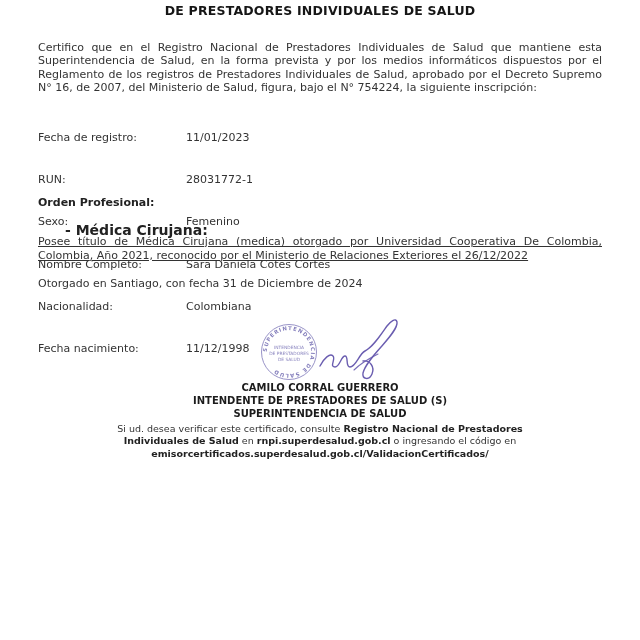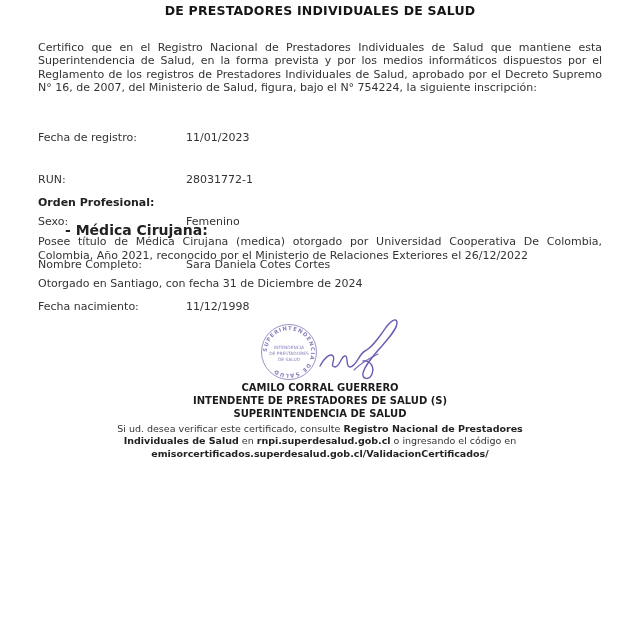--- a/index.html
+++ b/index.html
@@ -36,21 +36,21 @@
   .orden-heading {
     position: absolute; top: 196px; left: 38px;
     font-size: 11px; font-weight: bold; color: #222222;
   }
   .prof-heading {
     position: absolute; top: 222px; left: 38px;
     font-size: 14px; font-weight: bold; color: #222222; margin-left: 27px;
   }
   .prof-desc {
     position: absolute; top: 235px; left: 38px; width: 564px;
-    font-size: 11px; line-height: 13.6px; text-align: justify;
+    font-size: 11px; line-height: 13.6px; text-align: justify; text-decoration: underline;
   }
   .issuance {
     position: absolute; top: 277px; left: 38px; font-size: 11px;
   }
 
   .seal-area {
     position: absolute; top: 314px; left: 256px;
     width: 172px; height: 70px;
   }
   .stamp-svg { position: absolute; left: 0; top: 6px; }
@@ -92,20 +92,24 @@
       </div>
     <div class="field-row">
         <span class="field-label">Sexo:</span>
         <span class="field-value">Femenino</span>
       </div>
     <div class="field-row">
         <span class="field-label">Nombre Completo:</span>
         <span class="field-value">Sara Daniela Cotes Cortes</span>
       </div>
     <div class="field-row">
+        <span class="field-label">Nacionalidad:</span>
+        <span class="field-value">Colombiana</span>
+      </div>
+    <div class="field-row">
         <span class="field-label">Fecha nacimiento:</span>
         <span class="field-value">11/12/1998</span>
       </div>
   </div>
 
   <div class="orden-heading">Orden Profesional:</div>
   <div class="prof-heading">- Médica Cirujana:</div>
   <p class="prof-desc">Posee título de Médica Cirujana (medica) otorgado por Universidad Cooperativa De Colombia, Colombia, Año 2021, reconocido por el Ministerio de Relaciones Exteriores el 26/12/2022</p>
 
   <div class="issuance">Otorgado en Santiago, con fecha 31 de Diciembre de 2024</div>

